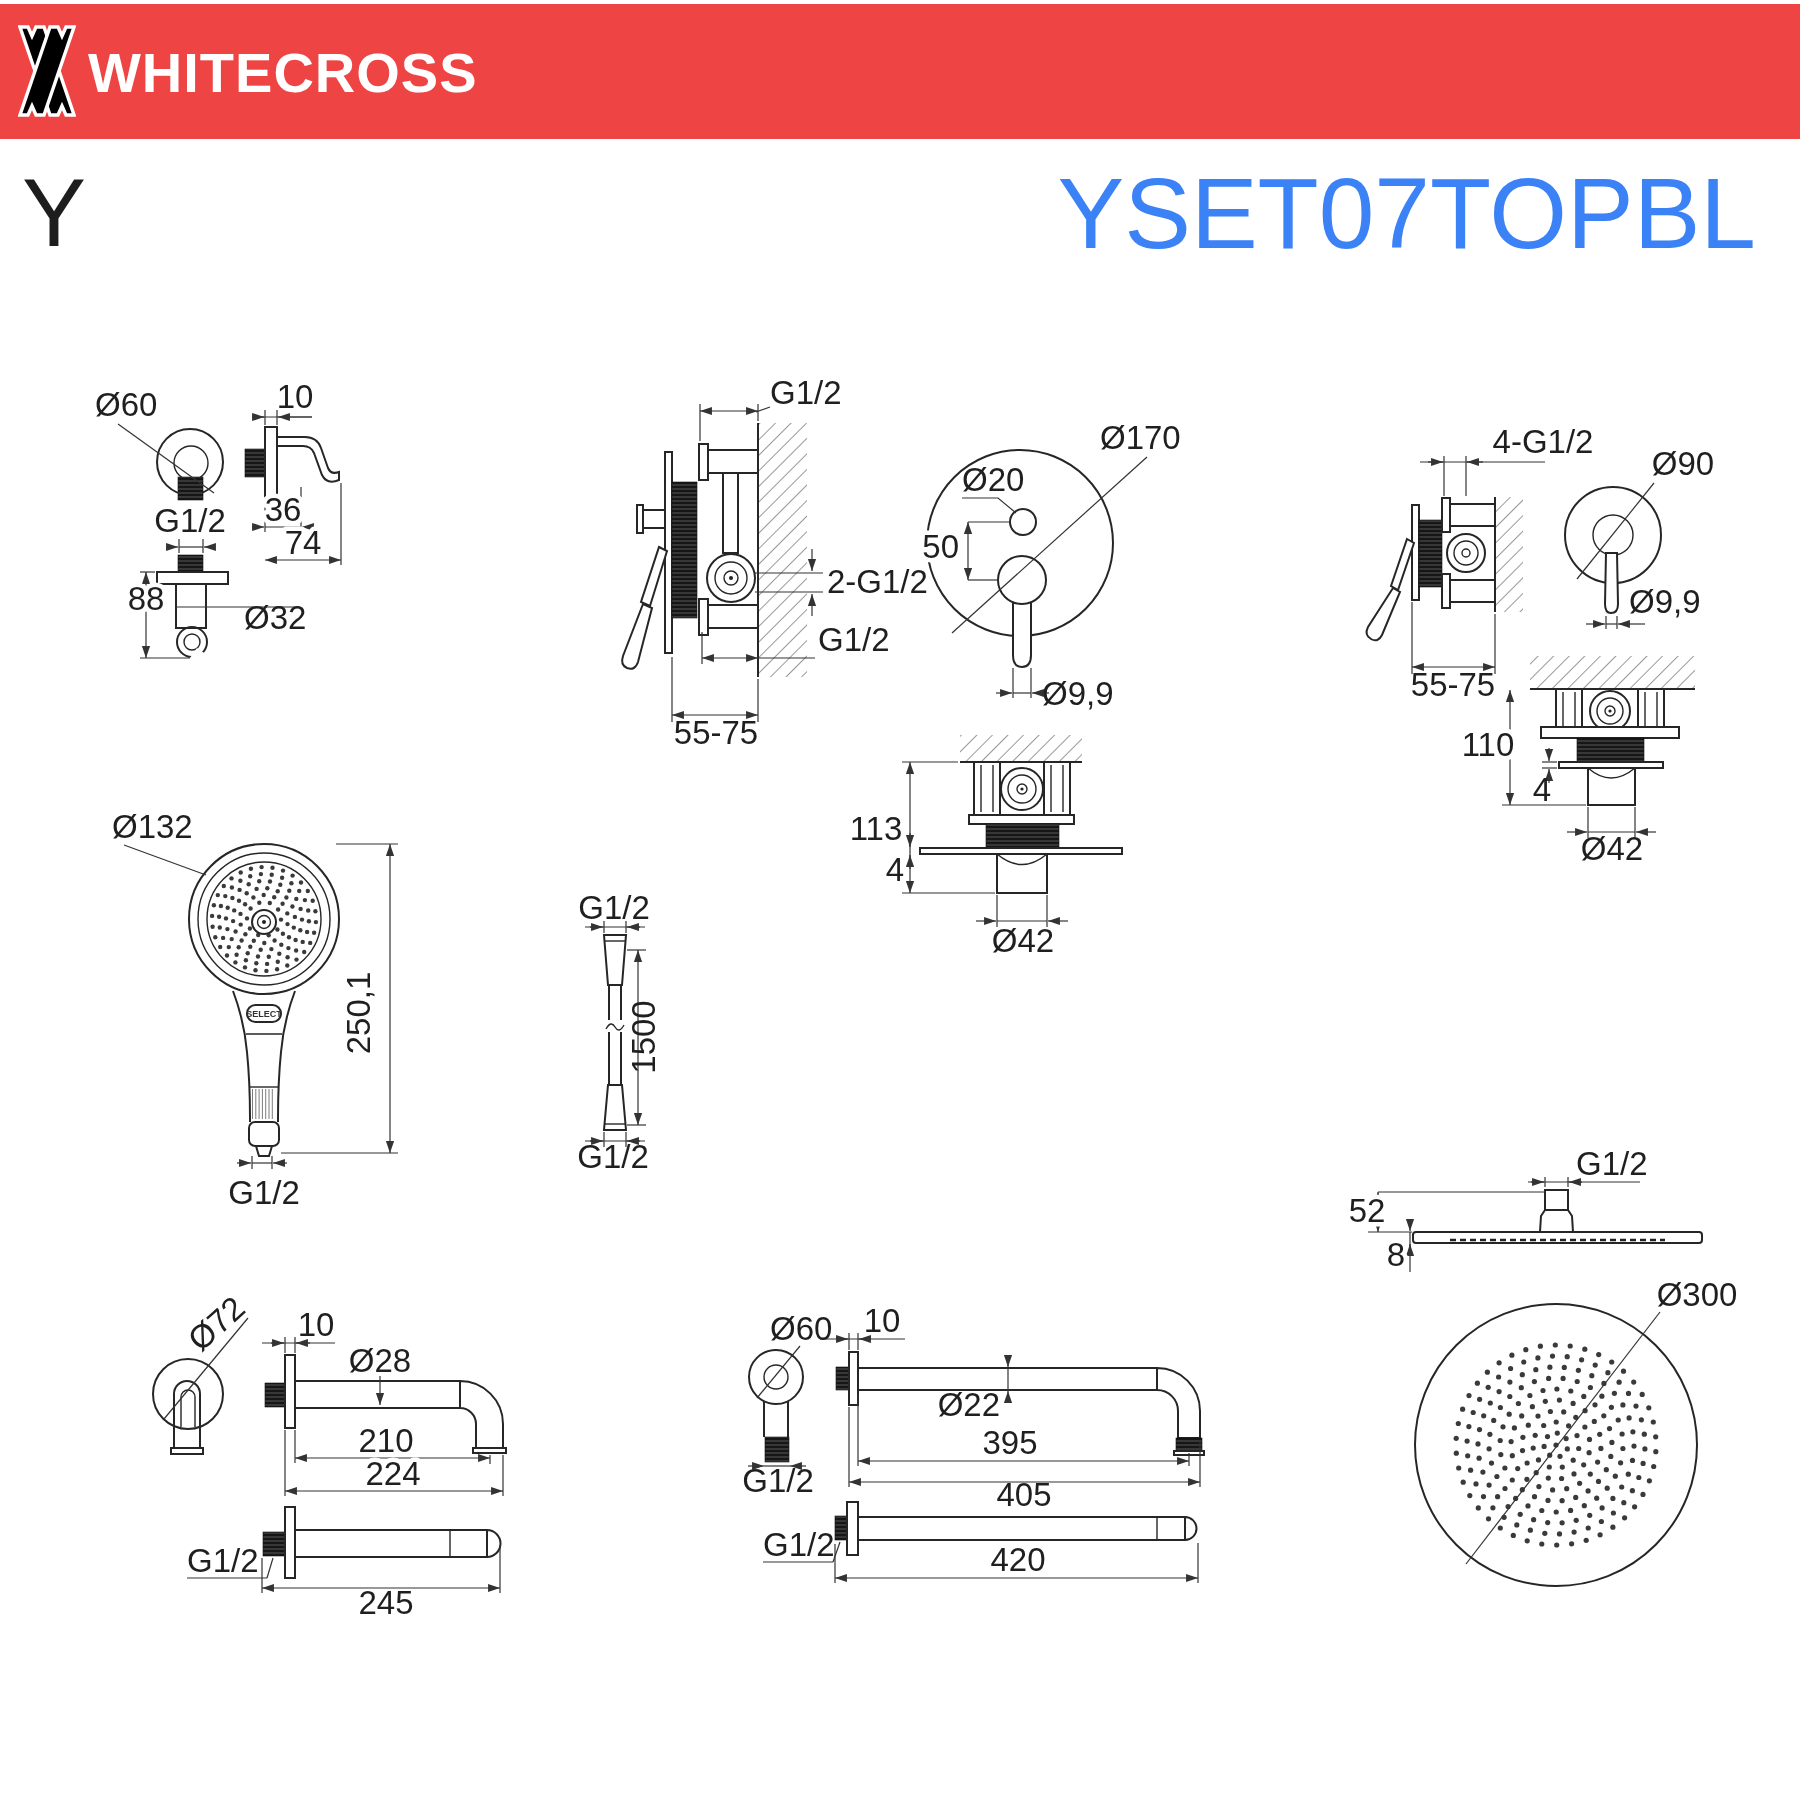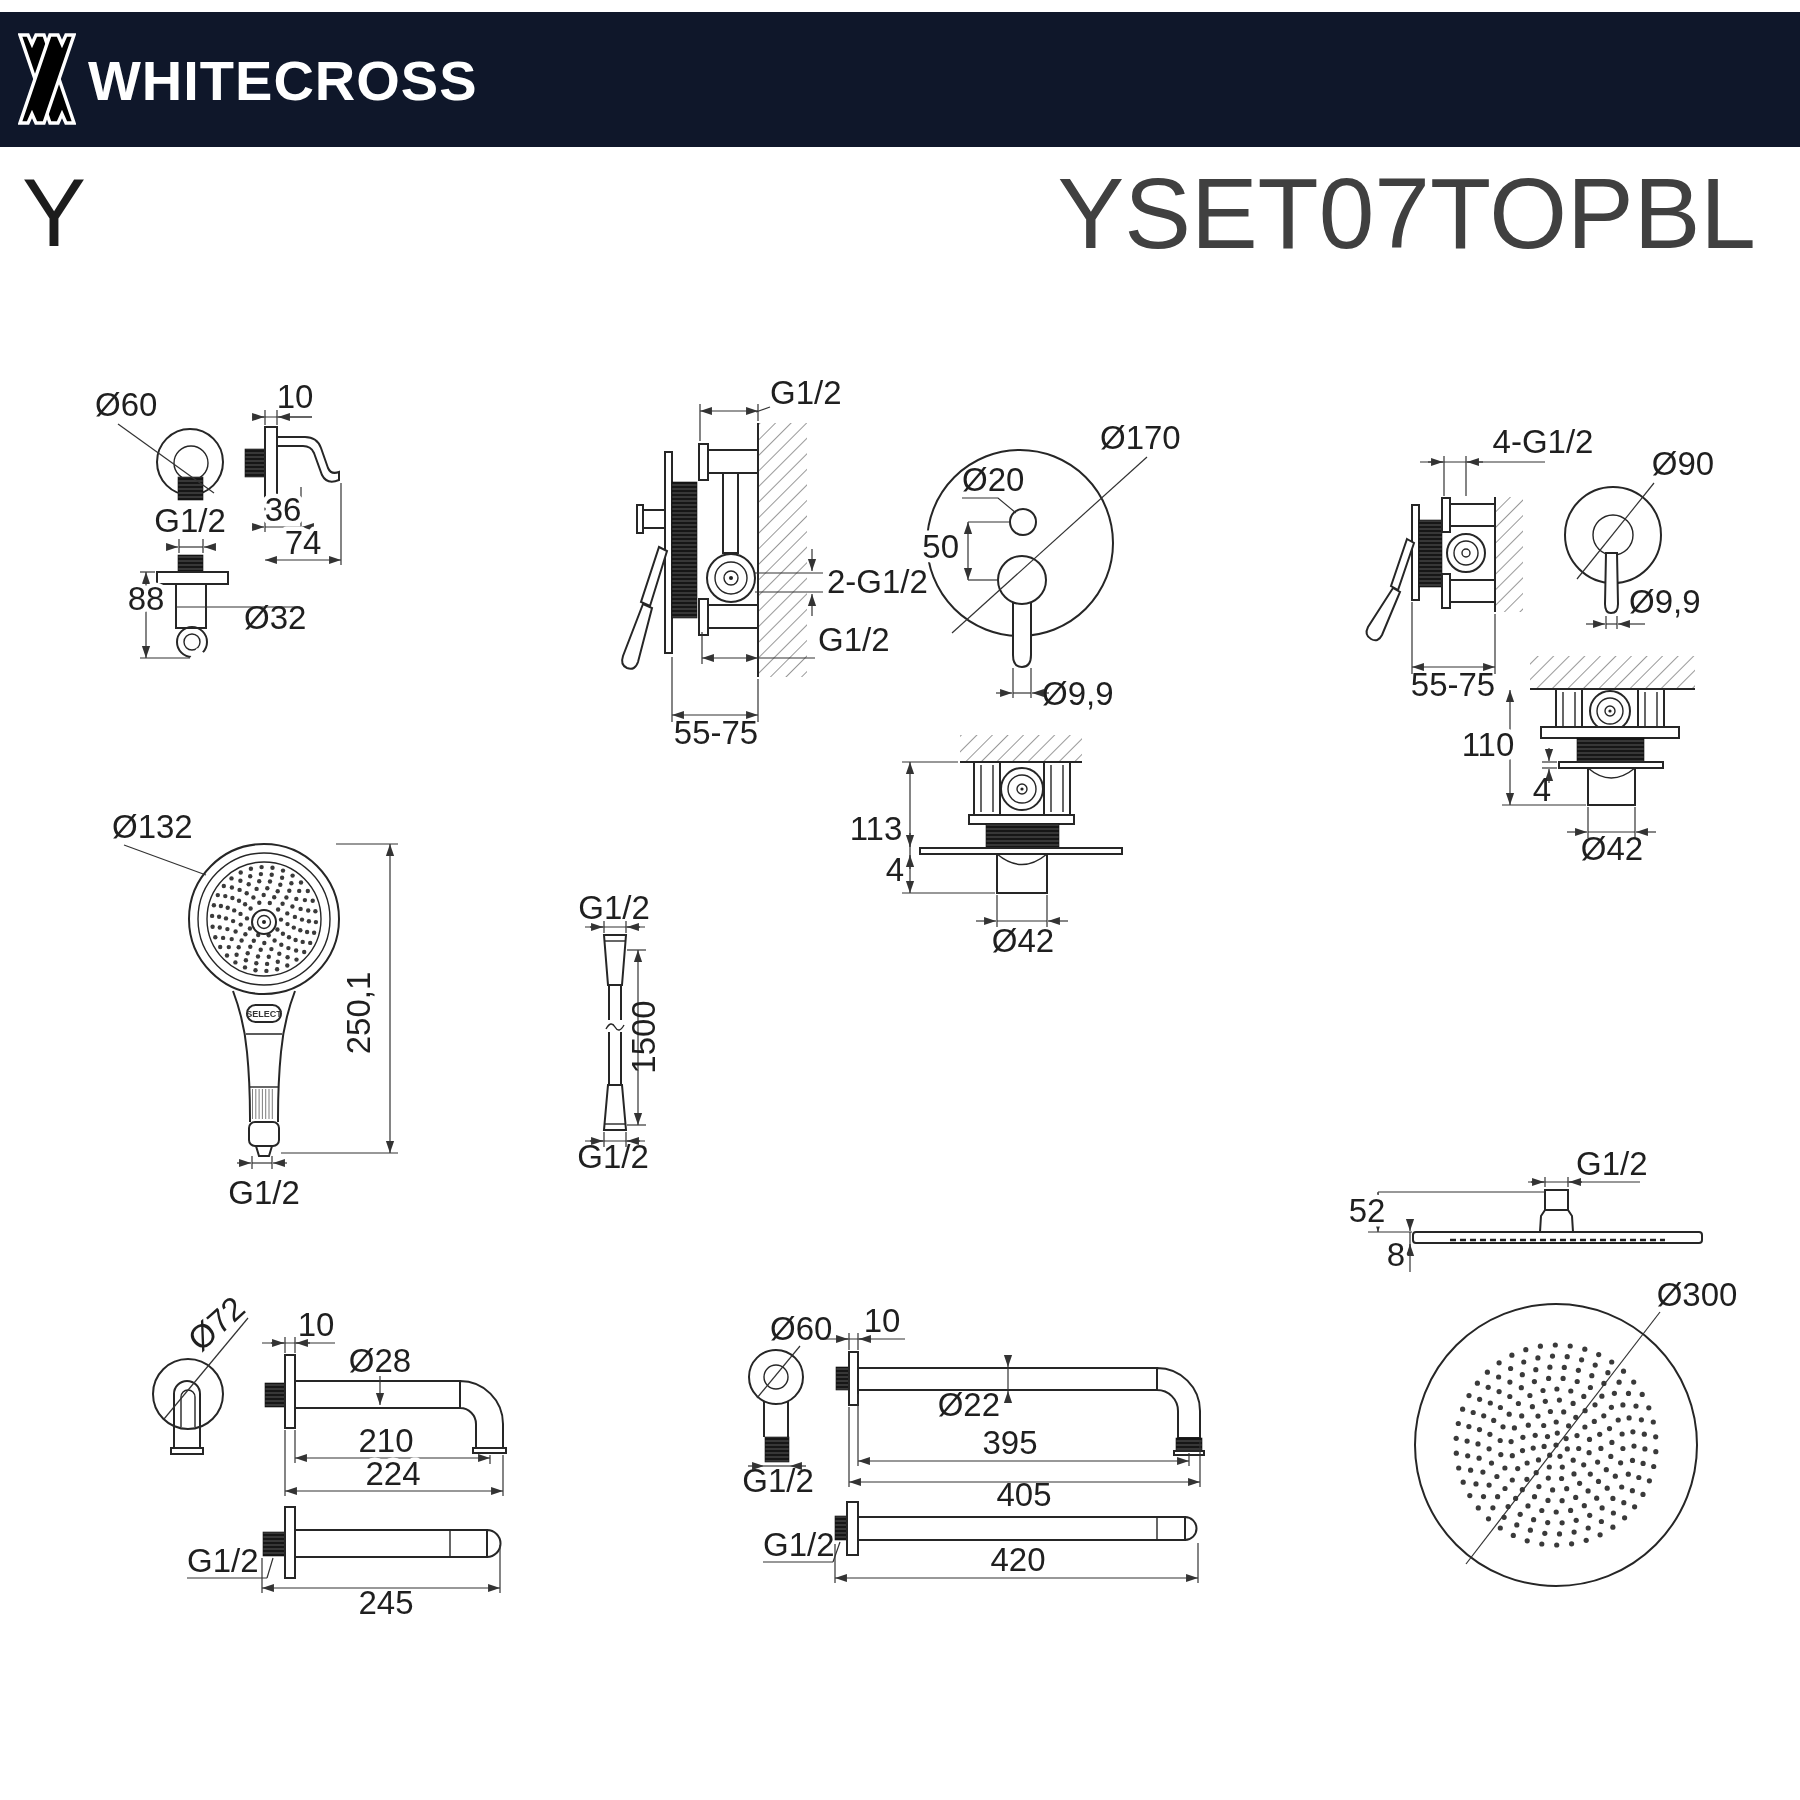--- a/index.html
+++ b/index.html
@@ -1,21 +1,21 @@
 <!DOCTYPE html>
 <html><head>
 <meta charset="utf-8">
 <style>
   html,body{margin:0;padding:0;background:#fff;width:1800px;height:1800px;overflow:hidden;}
   body{font-family:"Liberation Sans",sans-serif;position:relative;}
-  .banner{position:absolute;left:0;top:12px;width:1800px;height:135px;background:#0f172a;}
+  .banner{position:absolute;left:0;top:4px;width:1800px;height:135px;background:#ef4444;}
   .logo-svg{position:absolute;left:18px;top:21px;}
   .brand{position:absolute;left:88px;top:36px;color:#fff;font-size:56px;font-weight:600;letter-spacing:1px;}
   .series{position:absolute;left:22px;top:158px;color:#1d1d1d;font-size:96px;font-weight:400;}
-  .model{position:absolute;right:44px;top:156px;color:#404040;font-size:100px;font-weight:400;}
+  .model{position:absolute;right:44px;top:156px;color:#3b82f6;font-size:100px;font-weight:400;}
   svg text{font-family:"Liberation Sans",sans-serif;}
   .d{font-size:33px;fill:#1f1f1f;}
   .halo{paint-order:stroke;stroke:#fff;stroke-width:9px;stroke-linejoin:round;}
   .sel{font-size:9px;font-weight:700;fill:#333;}
   .o2{fill:none;stroke:#262626;stroke-width:2;}
   .o15{fill:none;stroke:#262626;stroke-width:1.4;}
   .w2{fill:#fff;stroke:#262626;stroke-width:2;}
   .dm{fill:none;stroke:#333;stroke-width:1.2;}
   .hz{fill:url(#hat);stroke:none;}
   .thr{fill:url(#thr);stroke:#111;stroke-width:0.6;}

